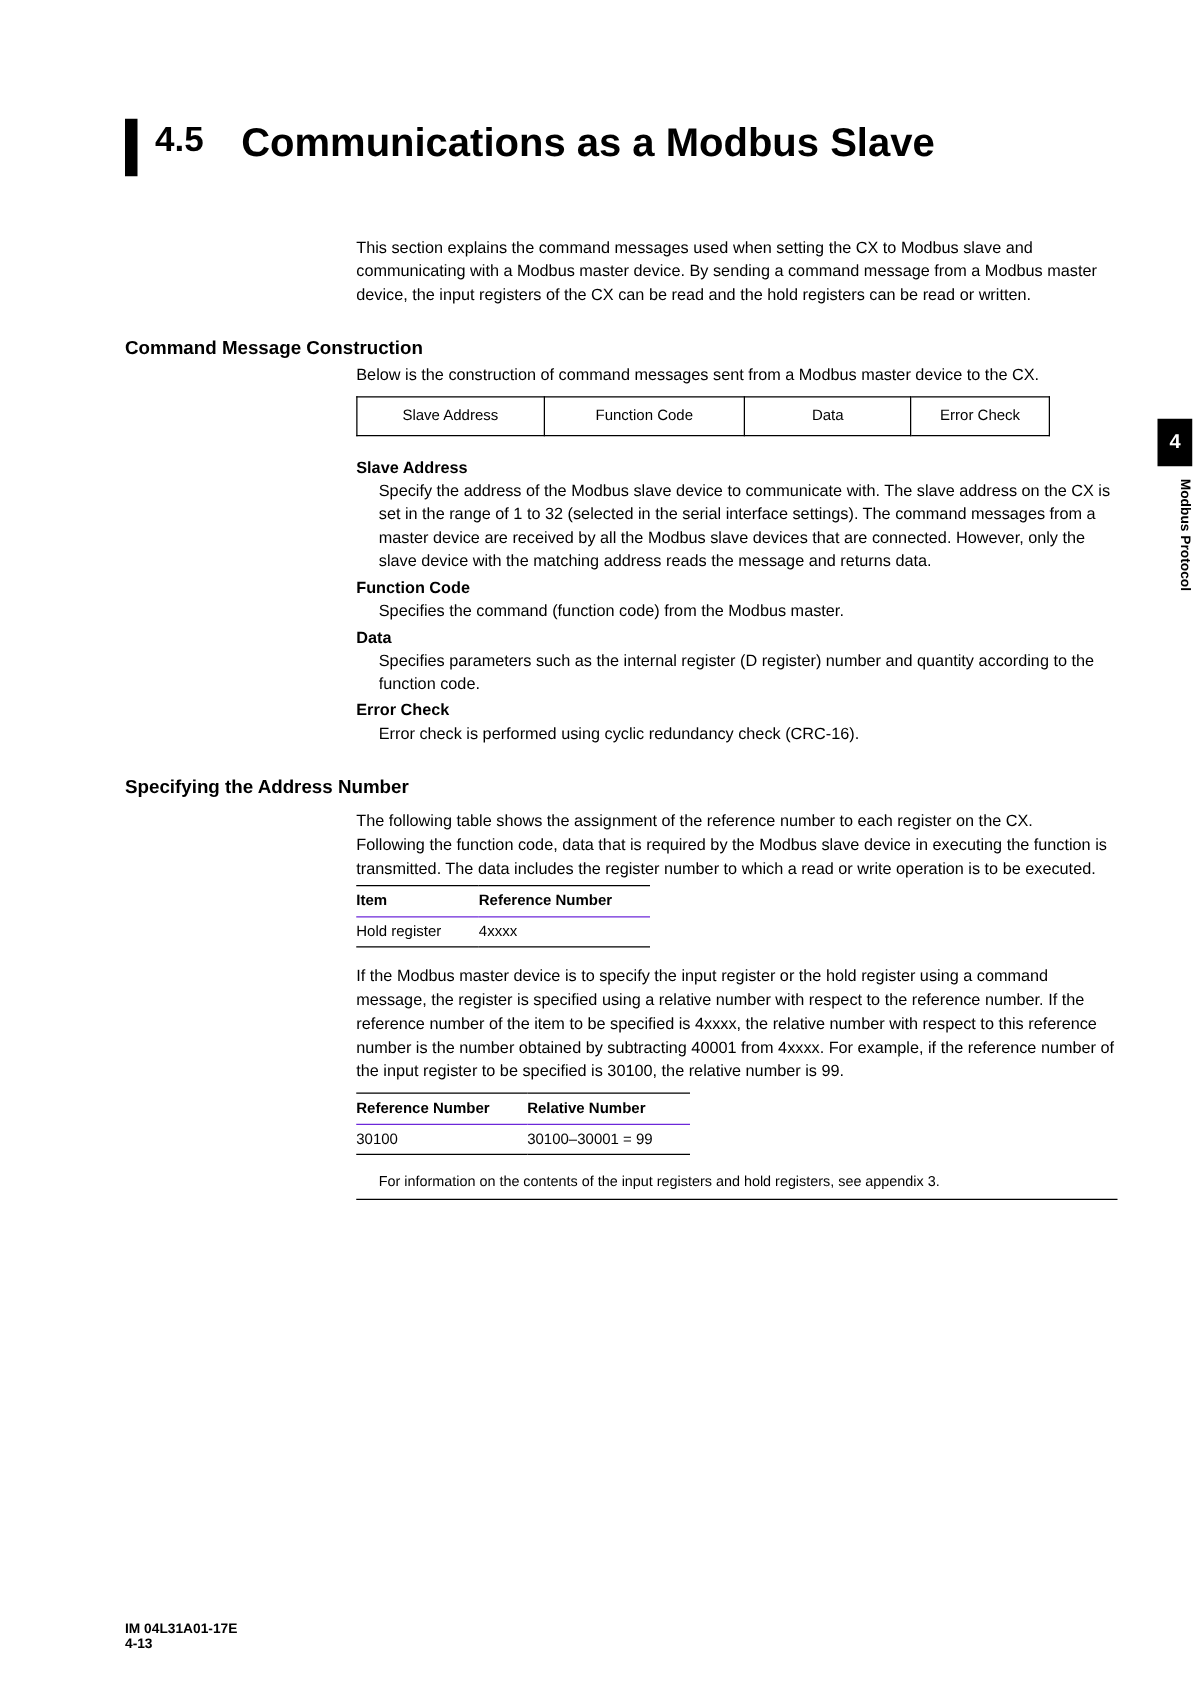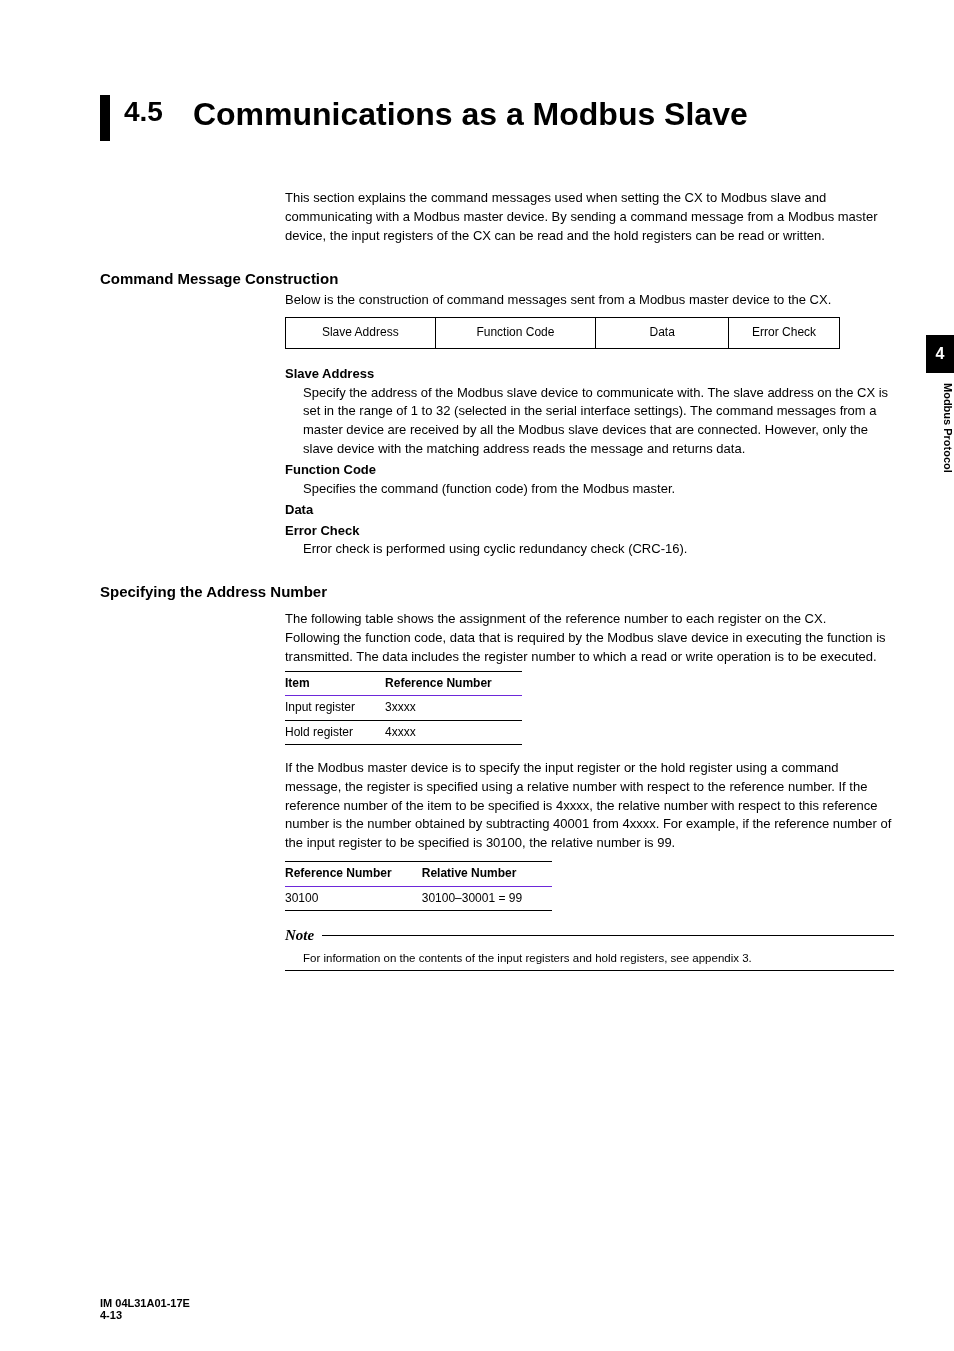--- a/index.html
+++ b/index.html
@@ -210,40 +210,37 @@
     </tbody>
       </table>
 
     <div class="subhead">Slave Address</div>
     <div class="subbody">Specify the address of the Modbus slave device to communicate with.  The slave address on the CX is set in the range of 1 to 32 (selected in the serial interface settings).  The command messages from a master device are received by all the Modbus slave devices that are connected.  However, only the slave device with the matching address reads the message and returns data.</div>
 
     <div class="subhead">Function Code</div>
     <div class="subbody">Specifies the command (function code) from the Modbus master.</div>
 
     <div class="subhead">Data</div>
+    <div class="subbody">Specifies parameters such as the internal register (D register) number and quantity according to the function code.</div>
 
     <div class="subhead">Error Check</div>
     <div class="subbody">Error check is performed using cyclic redundancy check (CRC-16).</div>
   </div>
 
   <h2 class="section">Specifying the Address Number</h2>
   <div class="body-indent sec-body">
     <div style="margin-top:10px">The following table shows the assignment of the reference number to each register on the CX.</div>
     <div>Following the function code, data that is required by the Modbus slave device in executing the function is transmitted.  The data includes the register number to which a read or write operation is to be executed.</div>
 
     <table class="ref">
       <tbody>
           <tr>
         <th>Item</th>
         <th>Reference Number</th>
       </tr>
-      <tr class="mid">
-        <td>Input register</td>
-        <td>3xxxx</td>
-      </tr>
       <tr class="last">
         <td>Hold register</td>
         <td>4xxxx</td>
       </tr>
     </tbody>
       </table>
 
     <div>If the Modbus master device is to specify the input register or the hold register using a command message, the register is specified using a relative number with respect to the reference number.  If the reference number of the item to be specified is 4xxxx, the relative number with respect to this reference number is the number obtained by subtracting 40001 from 4xxxx.  For example, if the reference number of the input register to be specified is 30100, the relative number is 99.</div>
 
     <table class="ref" style="margin-top:8px;">
@@ -252,24 +249,20 @@
         <th>Reference Number</th>
         <th>Relative Number</th>
       </tr>
       <tr class="last">
         <td>30100</td>
         <td>30100–30001 = 99</td>
       </tr>
     </tbody>
       </table>
 
-    <div class="note-rule-wrap">
-      <span class="note-head">Note</span>
-      <div class="note-rule"></div>
-    </div>
     <div class="note-body">For information on the contents of the input registers and hold registers, see appendix 3.</div>
     <div class="note-bottom-rule"></div>
   </div>
 
 </div>
 
 <div class="footer">
   <span>IM 04L31A01-17E</span>
   <span>4-13</span>
 </div>

